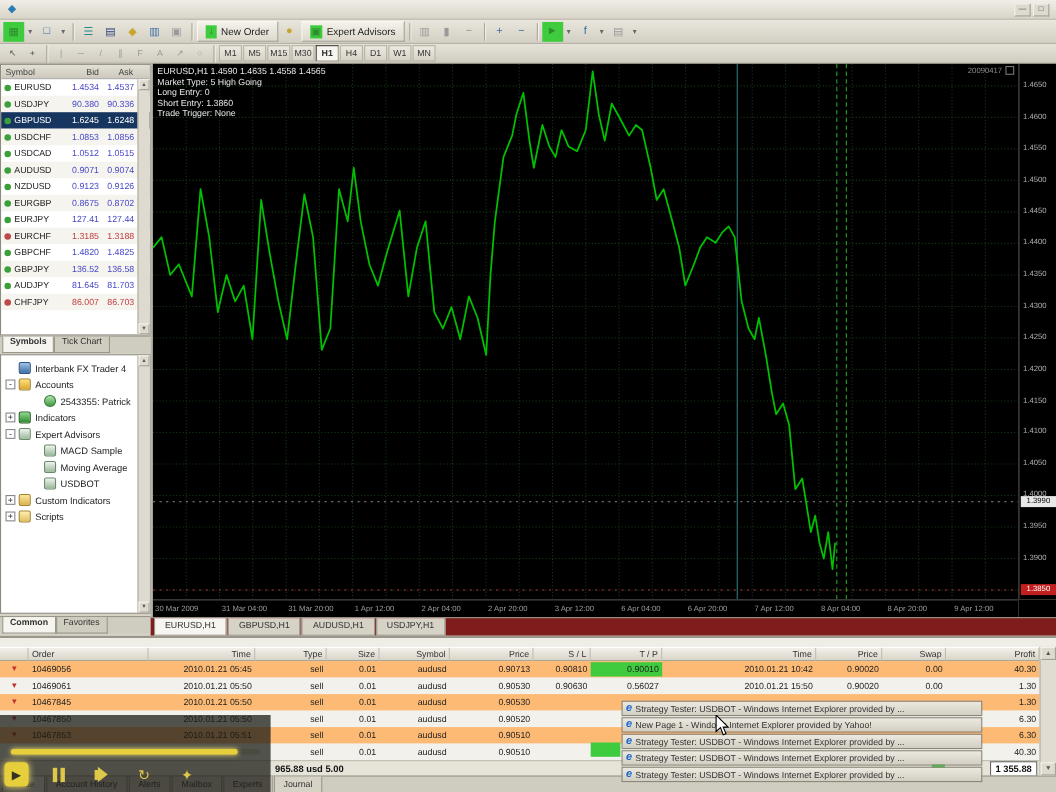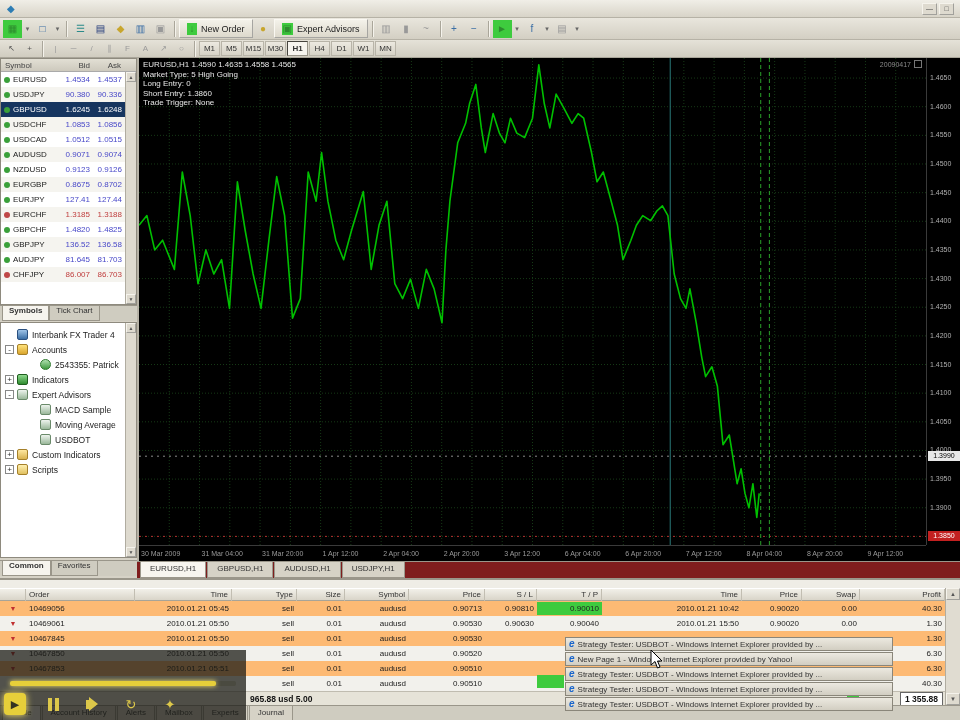--- a/index.html
+++ b/index.html
@@ -576,21 +576,21 @@
       </div>
         <div class="t-row">
         <span class="c0 ord-ico">▼</span>
         <span class="c1 l">10469061</span>
         <span class="c2 r">2010.01.21 05:50</span>
         <span class="c3 r">sell</span>
         <span class="c4 r">0.01</span>
         <span class="c5 r">audusd</span>
         <span class="c6 r">0.90530</span>
         <span class="c7 r">0.90630</span>
-        <span class="c8 r">0.90040</span>
+        <span class="c8 r">0.56027</span>
         <span class="c9 r">2010.01.21 15:50</span>
         <span class="c10 r">0.90020</span>
         <span class="c11 r">0.00</span>
         <span class="c12 r">1.30</span>
       </div>
         <div class="t-row">
         <span class="c0 ord-ico">▼</span>
         <span class="c1 l">10467845</span>
         <span class="c2 r">2010.01.21 05:50</span>
         <span class="c3 r">sell</span>

